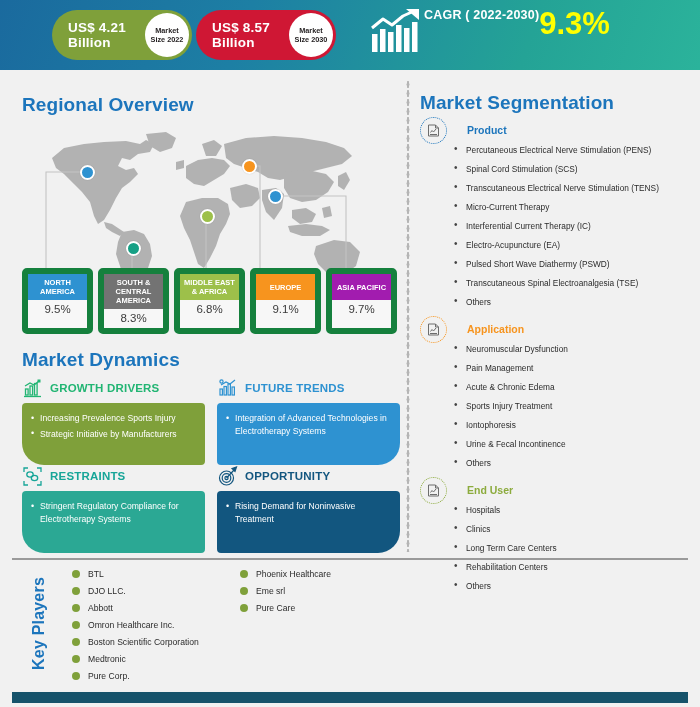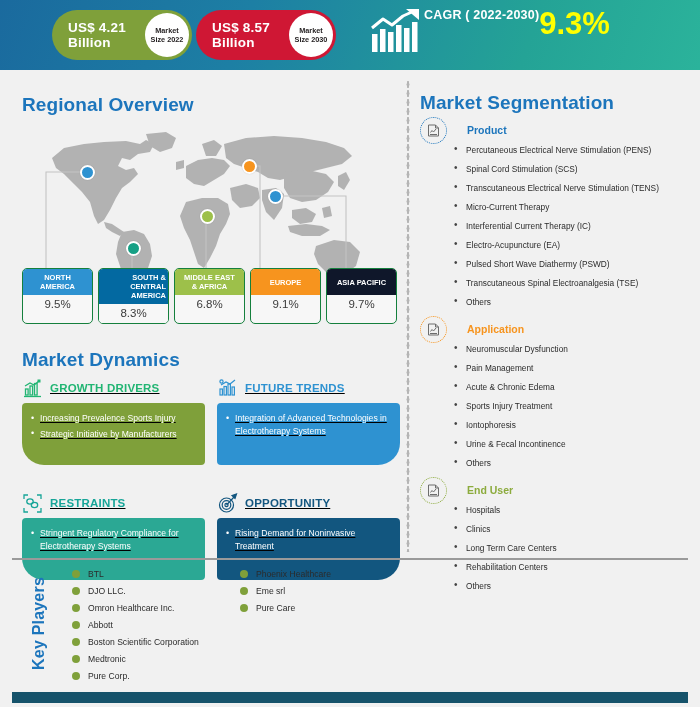--- a/index.html
+++ b/index.html
@@ -52,34 +52,34 @@
   .map-svg { position: absolute; left: 12px; top: 8px; }
   .pin {
     position: absolute; width: 15px; height: 15px; border-radius: 50%;
     border: 2px solid #ffffff; box-shadow: 0 0 1px rgba(0,0,0,.25);
   }
   .region-row {
     position: absolute; left: 22px; top: 268px; width: 378px;
     display: flex; gap: 5px;
   }
   .region-card {
-    width: 71px; background: #f7f7f7; border: 1px solid #15803d;
+    width: 71px; background: #f7f7f7; border: 6px solid #15803d;
     border-radius: 5px; overflow: hidden; text-align: center;
   }
   .region-name {
     color: #ffffff; font-size: 7.5px; font-weight: bold; line-height: 9px;
     padding: 4px 2px; min-height: 26px; display: flex; align-items: center;
     justify-content: center; text-align: center;
   }
   .region-val { color: #3b3b3b; font-size: 11.5px; padding: 3px 0 4px; background: #f7f7f7; }
 
   
   #dynamics { position: absolute; left: 22px; top: 333px; width: 378px; }
   #dynamics .sec-title { margin-bottom: 6px; }
-  .dyn-grid { display: flex; flex-wrap: wrap; gap: 27px 12px; width: 378px; text-decoration: underline; }
+  .dyn-grid { display: flex; flex-wrap: wrap; gap: 0 12px; width: 378px; }
   .dyn-block { width: 183px; }
   .dyn-head { display: flex; align-items: center; gap: 7px; height: 22px; margin-bottom: 4px; }
   .dyn-head-icon { width: 21px; height: 21px; flex: none; }
   .dyn-head-label { font-size: 11.5px; font-weight: bold; letter-spacing: .2px; }
   .dyn-card {
     color: #ffffff; font-size: 8.6px; line-height: 12.5px;
     padding: 9px 10px 10px 9px; min-height: 62px;
     border-top-left-radius: 4px; border-top-right-radius: 4px;
     border-bottom-left-radius: 4px; border-bottom-right-radius: 22px;
   }
@@ -272,21 +272,21 @@
     <div class="region-card">
       <div class="region-name" style="background:#2e92d1;">
         <span>
           <span>NORTH</span><br>
           <span>AMERICA</span>
         </span>
       </div>
       <div class="region-val">9.5%</div>
     </div>
     <div class="region-card">
-      <div class="region-name" style="background:#0369a1;text-align:right;">
+      <div class="region-name" style="background:#737373;">
         <span>
           <span>SOUTH &amp; CENTRAL</span><br>
           <span>AMERICA</span>
         </span>
       </div>
       <div class="region-val">8.3%</div>
     </div>
     <div class="region-card">
       <div class="region-name" style="background:#9dc04a;">
         <span>
@@ -296,21 +296,21 @@
       </div>
       <div class="region-val">6.8%</div>
     </div>
     <div class="region-card">
       <div class="region-name" style="background:#f7941e;">
         <span>EUROPE</span>
       </div>
       <div class="region-val">9.1%</div>
     </div>
     <div class="region-card">
-      <div class="region-name" style="background:#0f172a;">
+      <div class="region-name" style="background:#a21caf;">
         <span>ASIA PACIFIC</span>
       </div>
       <div class="region-val">9.7%</div>
     </div>
   </div>
 
   <div id="dynamics">
     <div class="sec-title">Market Dynamics</div>
 
     <div class="dyn-grid">
@@ -488,25 +488,25 @@
       <li>
           <span class="kp-dot"></span>
           <span>BTL</span>
         </li>
       <li>
           <span class="kp-dot"></span>
           <span>DJO LLC.</span>
         </li>
       <li>
           <span class="kp-dot"></span>
+          <span>Abbott</span>
+        </li>
+      <li>
+          <span class="kp-dot"></span>
           <span>Omron Healthcare Inc.</span>
-        </li>
-      <li>
-          <span class="kp-dot"></span>
-          <span>Abbott</span>
         </li>
       <li>
           <span class="kp-dot"></span>
           <span>Boston Scientific Corporation</span>
         </li>
       <li>
           <span class="kp-dot"></span>
           <span>Medtronic</span>
         </li>
       <li>

